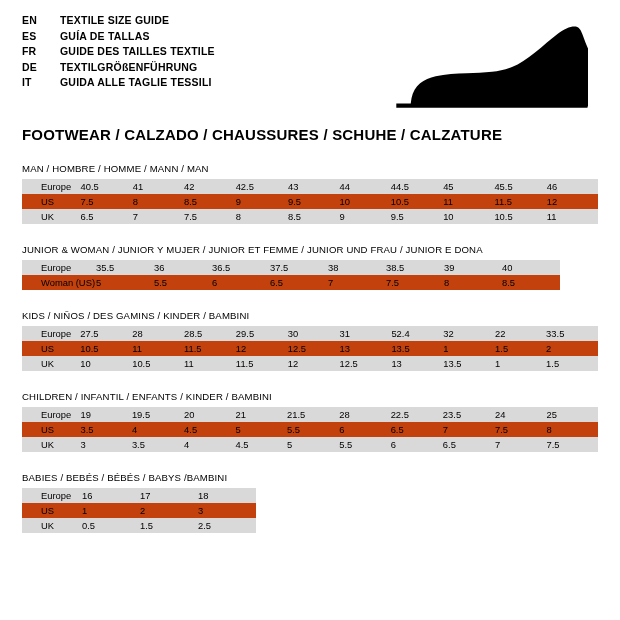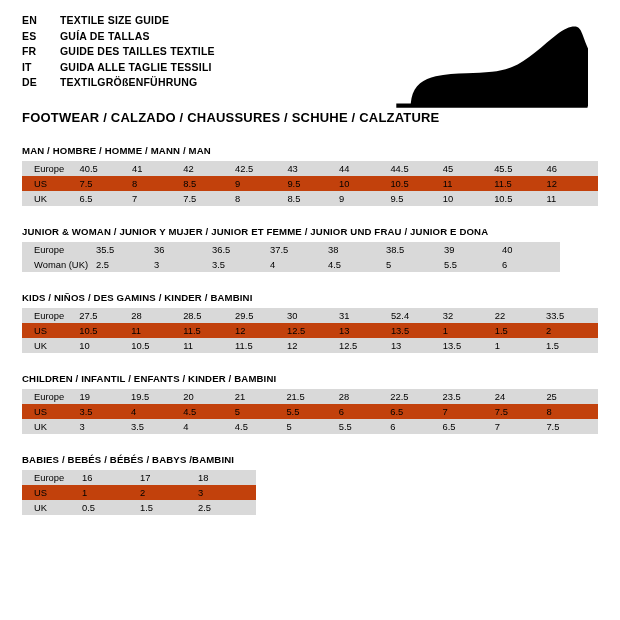--- a/index.html
+++ b/index.html
@@ -51,33 +51,33 @@
     margin-right: 10px;
     margin-top: 10px;
   }
   .shoe-wrap svg {
     display: block;
     width: 100%;
     height: 100%;
   }
 
   .footwear-line {
-    font-size: 13px;
+    font-size: 15px;
     font-weight: bold;
     letter-spacing: 0.2px;
-    margin-top: 0;
+    margin-top: 16px;
   }
 
   
   .section {
     margin-top: 20px;
   }
   .section-title {
     font-size: 9.6px;
-    font-weight: bold;
+    font-weight: normal;
     letter-spacing: 0.15px;
     margin-bottom: 5px;
     white-space: nowrap;
   }
   table.size {
     border-collapse: collapse;
     table-layout: fixed;
   }
   table.size td {
     font-size: 9.4px;
@@ -87,21 +87,21 @@
     vertical-align: middle;
     white-space: nowrap;
   }
   table.size tr.shaded td {
     background: #d9d9d9;
   }
   table.size tr.plain td {
     background: #c2410c;
   }
   table.size td.lbl {
-    padding-left: 12px;
+    padding-left: 19px;
   }
   table.size td.val {
     text-align: left;
   }
 
   
   .w-man col.c0 { width: 60px; }
   .w-man col.cN { width: 58px; }
 
   .w-jr col.c0 { width: 74px; }
@@ -130,26 +130,26 @@
         </tr>
         <tr>
           <td class="lang-code">ES</td>
           <td>GUÍA DE TALLAS</td>
         </tr>
         <tr>
           <td class="lang-code">FR</td>
           <td>GUIDE DES TAILLES TEXTILE</td>
         </tr>
         <tr>
+          <td class="lang-code">DE</td>
+          <td>TEXTILGRÖßENFÜHRUNG</td>
+        </tr>
+        <tr>
           <td class="lang-code">IT</td>
           <td>GUIDA ALLE TAGLIE TESSILI</td>
-        </tr>
-        <tr>
-          <td class="lang-code">DE</td>
-          <td>TEXTILGRÖßENFÜHRUNG</td>
         </tr>
       </tbody>
     </table>
 
     <div class="shoe-wrap">
       <svg viewBox="0 0 200 86" xmlns="http://www.w3.org/2000/svg" aria-hidden="true">
         <path fill="#000000" d="M186.5 2.5c-5 0-10.5 2.5-17 7.5-7 5.4-14.5 12-22.5 18.5-8 6.5-15.5 11.5-23 14.5-6.5 2.6-13 4-20 4.8-8 .9-16.6 1.2-25.3 1.5-10.6.4-21.4.8-31 3-6 1.4-11.4 3.6-15.6 7-4.4 3.6-7.3 8.5-8.6 15-.5 2.5-.8 5.2-.9 8.1h191.7c1.5-5 2.1-10.4 1.6-16.2-.7-8.6-3.8-16.8-7.8-25.2-3.1-6.6-6.6-13-9.4-19.5-1.7-4-3.1-7.9-4.3-11.2-1.9-5.3-3.9-7.8-7.9-7.8z"></path>
         <path fill="#000000" d="M8.3 79.5h191.2v4.3H8.3z"></path>
       </svg>
     </div>
@@ -236,30 +236,30 @@
           <td class="lbl">Europe</td>
           <td class="val">35.5</td>
           <td class="val">36</td>
           <td class="val">36.5</td>
           <td class="val">37.5</td>
           <td class="val">38</td>
           <td class="val">38.5</td>
           <td class="val">39</td>
           <td class="val">40</td>
         </tr>
-        <tr class="shaded">
-          <td class="lbl">Woman (UK)</td>
-          <td class="val">2.5</td>
-          <td class="val">3</td>
-          <td class="val">3.5</td>
-          <td class="val">4</td>
-          <td class="val">4.5</td>
+        <tr class="plain">
+          <td class="lbl">Woman (US)</td>
           <td class="val">5</td>
           <td class="val">5.5</td>
           <td class="val">6</td>
+          <td class="val">6.5</td>
+          <td class="val">7</td>
+          <td class="val">7.5</td>
+          <td class="val">8</td>
+          <td class="val">8.5</td>
         </tr>
       </tbody>
     </table>
   </div>
 
   <div class="section">
     <div class="section-title">KIDS / NIÑOS / DES GAMINS / KINDER / BAMBINI</div>
     <table class="size w-kids">
       <colgroup>
         <col class="c0">

